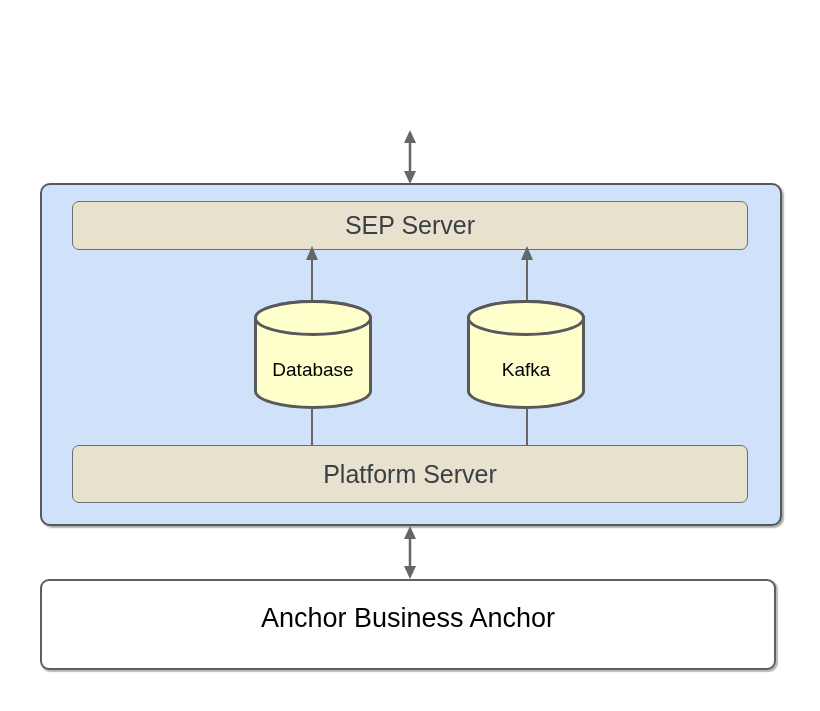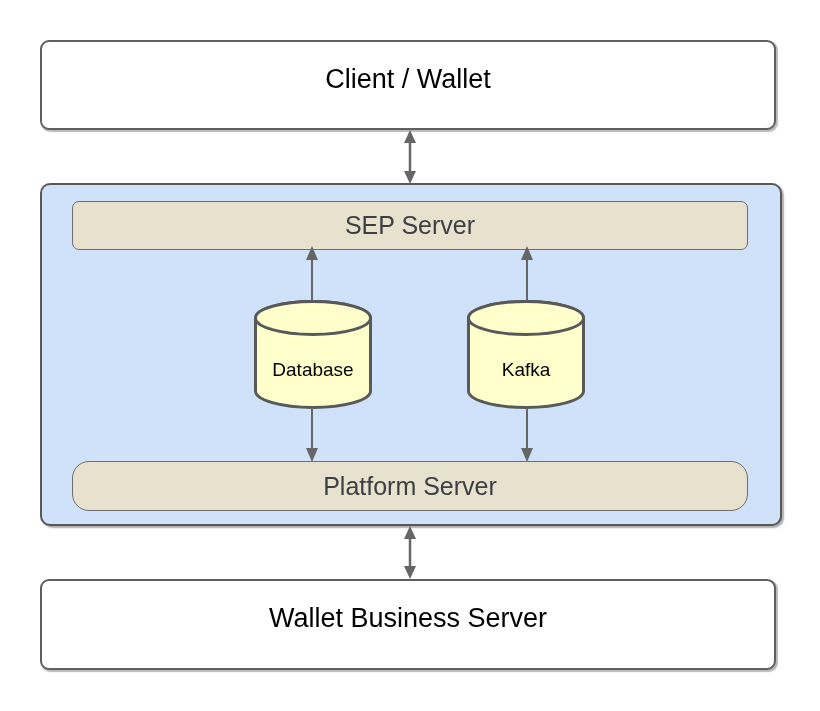--- a/index.html
+++ b/index.html
@@ -85,23 +85,20 @@
   }
   .arrow {
     position: absolute;
   }
 </style>
 </head>
 <body>
 
 <div class="canvas">
 
-  <div class="node-box" style="top:40px; height:90px;">
-    <span class="label">Client / Wallet</span>
-  </div>
 
   <svg class="arrow" style="left:400px; top:130px;" width="20" height="54" viewBox="0 0 20 54">
     <line x1="10" y1="10" x2="10" y2="44" stroke="#666666" stroke-width="2.5"></line>
     <polygon points="10,0 16,13 4,13" fill="#666666"></polygon>
     <polygon points="10,54 16,41 4,41" fill="#666666"></polygon>
   </svg>
 
   <div class="container-box"></div>
 
   <div class="bar" style="top:201px;">
@@ -137,27 +134,27 @@
   <svg class="arrow" style="left:303px; top:408px;" width="18" height="54" viewBox="0 0 18 54">
     <line x1="9" y1="0" x2="9" y2="42" stroke="#666666" stroke-width="2"></line>
     <polygon points="9,54 15,40 3,40" fill="#666666"></polygon>
   </svg>
 
   <svg class="arrow" style="left:518px; top:408px;" width="18" height="54" viewBox="0 0 18 54">
     <line x1="9" y1="0" x2="9" y2="42" stroke="#666666" stroke-width="2"></line>
     <polygon points="9,54 15,40 3,40" fill="#666666"></polygon>
   </svg>
 
-  <div class="bar" style="top:461px; height:50px;border-radius:17px;">
+  <div class="bar" style="top:445px; height:58px;">
     <span class="label">Platform Server</span>
   </div>
 
   <svg class="arrow" style="left:400px; top:526px;" width="20" height="53" viewBox="0 0 20 53">
     <line x1="10" y1="10" x2="10" y2="43" stroke="#666666" stroke-width="2.5"></line>
     <polygon points="10,0 16,13 4,13" fill="#666666"></polygon>
     <polygon points="10,53 16,40 4,40" fill="#666666"></polygon>
   </svg>
 
   <div class="node-box" style="top:579px; height:91px;">
-    <span class="label">Wallet Business Server</span>
+    <span class="label">Anchor Business Anchor</span>
   </div>
 
 </div>
 
 </body></html>

